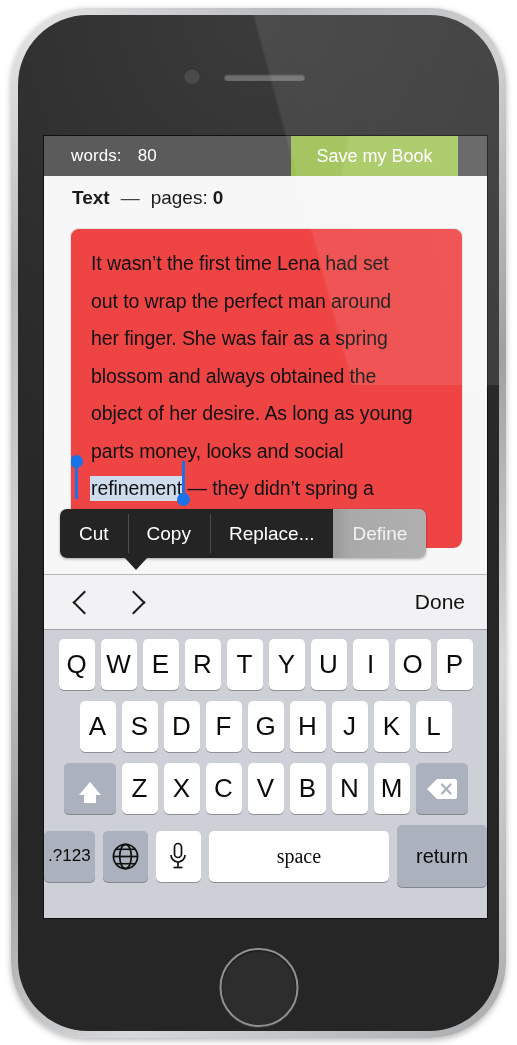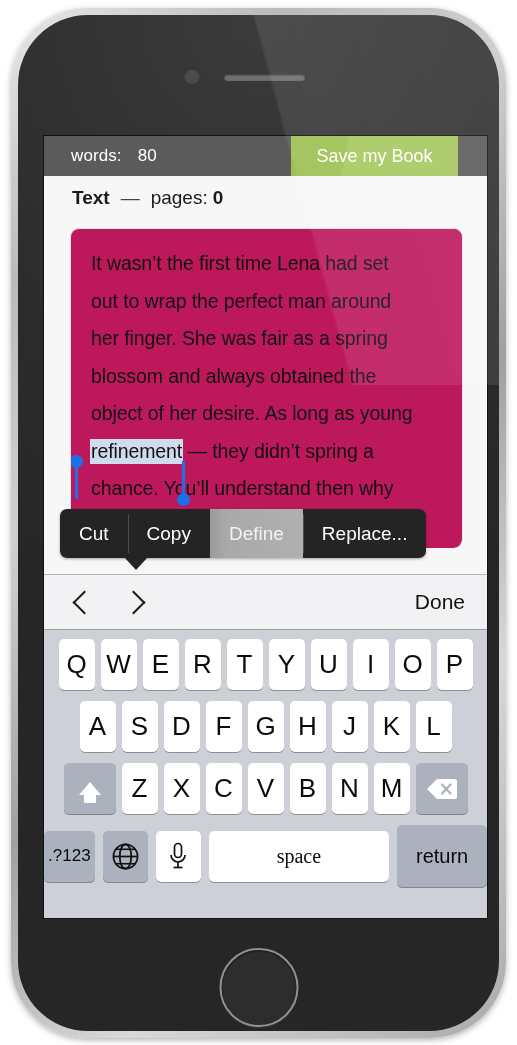--- a/index.html
+++ b/index.html
@@ -128,21 +128,21 @@
   
   .editor-wrap {
     position: relative;
     height: 701px;
     background: #f7f7f7;
     padding: 9px 24px 0 26px;
   }
   .editor {
     position: relative;
     height: 320px;
-    background: #be185d;
+    background: #ef4444;
     border: 1px solid #e3e3e3;
     border-radius: 9px;
     border-bottom: none;
     padding: 16px 18px 0 20px;
     overflow: hidden;
   }
   .line {
     font-size: 19.5px;
     line-height: 37.5px;
     color: #111111;
@@ -338,39 +338,40 @@
         <span class="pages-val">0</span>
       </div>
 
       <div class="editor-wrap">
         <div class="editor">
           <div class="line">It wasn’t the first time Lena had set</div>
           <div class="line">out to wrap the perfect man around</div>
           <div class="line">her finger. She was fair as a spring</div>
           <div class="line">blossom and always obtained the</div>
           <div class="line">object of her desire. As long as young</div>
+          <div class="line">parts money, looks and social</div>
           <div class="line sel-line"><span class="sel-hl">refinement</span><span> — they didn’t spring a</span></div>
           <div class="line">chance. You’ll understand then why</div>
 
           <div class="handle handle-start">
             <div class="knob"></div>
             <div class="bar"></div>
           </div>
           <div class="handle handle-end">
             <div class="bar"></div>
             <div class="knob"></div>
           </div>
         </div>
 
         <div class="ctx-arrow"></div>
         <div class="ctx-menu">
           <div class="ctx-item">Cut</div>
           <div class="ctx-item">Copy</div>
+          <div class="ctx-item">Replace...</div>
           <div class="ctx-item highlight">Define</div>
-          <div class="ctx-item">Replace...</div>
         </div>
 
         <div class="kb-toolbar">
           <div class="chev left"></div>
           <div class="chev right"></div>
           <div class="done-btn">Done</div>
         </div>
 
         <div class="keyboard">
           <div class="krow r1">

